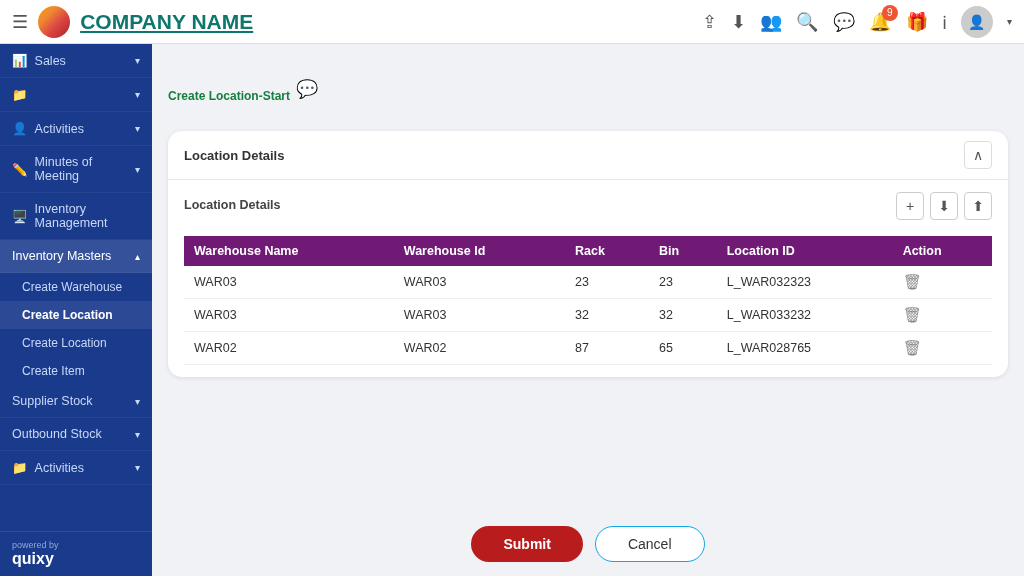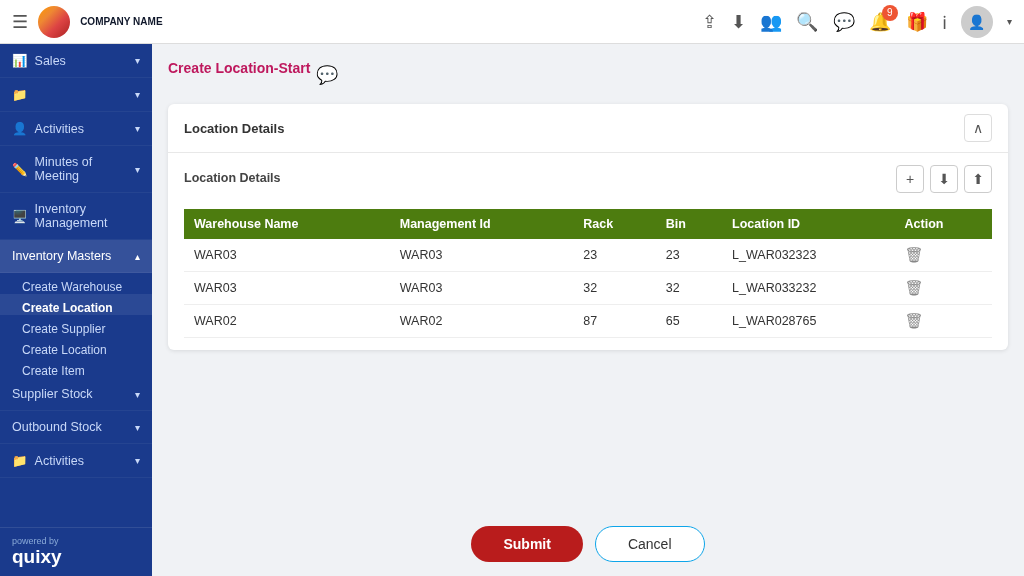--- a/index.html
+++ b/index.html
@@ -16,21 +16,21 @@
       flex-shrink: 0;
       justify-content: space-between;
     }
     .header-left { display: flex; align-items: center; gap: 10px; }
     .hamburger-icon { cursor: pointer; font-size: 18px; color: #555; }
     .logo-circle {
       width: 32px; height: 32px; border-radius: 50%;
       background: linear-gradient(135deg, #f90, #e83 30%, #d44 60%, #a22);
       display: flex; align-items: center; justify-content: center;
     }
-    .company-name { font-weight: bold; font-size: 10px; color: #0f172a; }
+    .company-name { font-weight: bold; font-size: 21px; color: #0f766e; text-decoration: underline; }
     .header-right { display: flex; align-items: center; gap: 14px; }
     .header-icon { font-size: 18px; color: #555; cursor: pointer; position: relative; }
     .badge {
       position: absolute; top: -6px; right: -6px;
       background: #e53; color: #fff; border-radius: 50%;
       width: 16px; height: 16px; font-size: 10px;
       display: flex; align-items: center; justify-content: center;
     }
     .avatar-circle {
       width: 32px; height: 32px; border-radius: 50%;
@@ -46,41 +46,41 @@
       width: 152px; background: #1a3a8c; flex-shrink: 0;
       display: flex; flex-direction: column; overflow-y: auto;
     }
     .sidebar-item {
       display: flex; align-items: center; padding: 9px 12px;
       color: #c8d8f8; font-size: 12.5px; cursor: pointer; gap: 7px;
       border-bottom: 1px solid rgba(255,255,255,0.05);
     }
     .sidebar-item.section-header { color: #fff; font-weight: normal; }
     .sidebar-sub-item {
-      padding: 7px 12px 0 22px;
+      padding: 7px 12px 7px 22px;
       color: #c8d8f8; font-size: 12px; cursor: pointer;
       display: flex; align-items: center;
     }
     .sidebar-sub-item.active-sub { color: #fff; font-weight: bold; background: rgba(255,255,255,0.08); }
     .sidebar-chevron { margin-left: auto; font-size: 10px; }
     .sidebar-footer {
       margin-top: auto; padding: 8px 12px;
       border-top: 1px solid rgba(255,255,255,0.1);
     }
     .powered-by { font-size: 9px; color: #8aaad8; }
-    .quixy-logo { color: #fff; font-size: 19px; font-weight: bold; }
+    .quixy-logo { color: #fff; font-size: 16px; font-weight: bold; }
 
     
     .main-content { flex: 1; overflow-y: auto; padding: 16px; }
-    .page-title { font-size: 14px; font-weight: bold; color: #be185d; margin-bottom: 14px; }
+    .page-title { font-size: 12px; font-weight: bold; color: #15803d; margin-bottom: 14px; margin-top: 29px; }
     .chat-icon-title { color: #2b9ff5; font-size: 18px; margin-left: 6px; }
 
     
     .card {
-      background: #fff; border-radius: 6px;
+      background: #fff; border-radius: 14px;
       box-shadow: 0 1px 4px rgba(0,0,0,0.1);
       margin-bottom: 14px; overflow: hidden;
     }
     .card-header {
       display: flex; align-items: center; justify-content: space-between;
       padding: 10px 16px; border-bottom: 1px solid #e8e8e8;
       font-size: 13px; font-weight: bold; color: #333;
     }
     .card-header-icons { display: flex; gap: 2px; }
     .card-header-icon-btn {
@@ -97,21 +97,21 @@
     }
     .inner-toolbar { display: flex; justify-content: flex-end; gap: 6px; margin-bottom: 8px; }
     .inner-btn {
       width: 28px; height: 28px; border: 1px solid #ccc; background: #fff;
       border-radius: 4px; cursor: pointer; display: flex; align-items: center;
       justify-content: center; font-size: 14px; color: #555;
     }
 
     
     .data-table { width: 100%; border-collapse: collapse; font-size: 12.5px; }
-    .data-table thead tr { background: #4d7c0f; color: #fff; }
+    .data-table thead tr { background: #701a75; color: #fff; }
     .data-table thead th { padding: 8px 10px; text-align: left; font-weight: 600; }
     .data-table tbody tr { border-bottom: 1px solid #eee; }
     .data-table tbody td { padding: 7px 10px; color: #333; }
     .delete-btn { background: none; border: none; cursor: pointer; color: #888; font-size: 15px; }
 
     
     .bottom-bar {
       display: flex; justify-content: center; gap: 12px;
       padding: 14px 0; flex-shrink: 0;
     }
@@ -179,23 +179,20 @@
     </div>
     <div class="sidebar-item section-header" style="background:rgba(255,255,255,0.12);">
       <span>Inventory Masters</span>
       <span class="sidebar-chevron">▴</span>
     </div>
     <div class="sidebar-sub-item">
       <span>Create Warehouse</span>
     </div>
     <div class="sidebar-sub-item active-sub">
       <span>Create Location</span>
-    </div>
-    <div class="sidebar-sub-item">
-      <span>Create Supplier</span>
     </div>
     <div class="sidebar-sub-item">
       <span>Create Location</span>
     </div>
     <div class="sidebar-sub-item">
       <span>Create Item</span>
     </div>
     <div class="sidebar-item">
       <span>Supplier Stock</span>
       <span class="sidebar-chevron">▾</span>
@@ -235,21 +232,21 @@
             <div class="inner-toolbar">
               <button class="inner-btn">+</button>
               <button class="inner-btn">⬇</button>
               <button class="inner-btn">⬆</button>
             </div>
           </div>
           <table class="data-table">
             <thead>
               <tr>
                 <th>Warehouse Name</th>
-                <th>Management Id</th>
+                <th>Warehouse Id</th>
                 <th>Rack</th>
                 <th>Bin</th>
                 <th>Location ID</th>
                 <th>Action</th>
               </tr>
             </thead>
             <tbody id="table-body">
             <tr>
     <td>WAR03</td>
     <td>WAR03</td>

